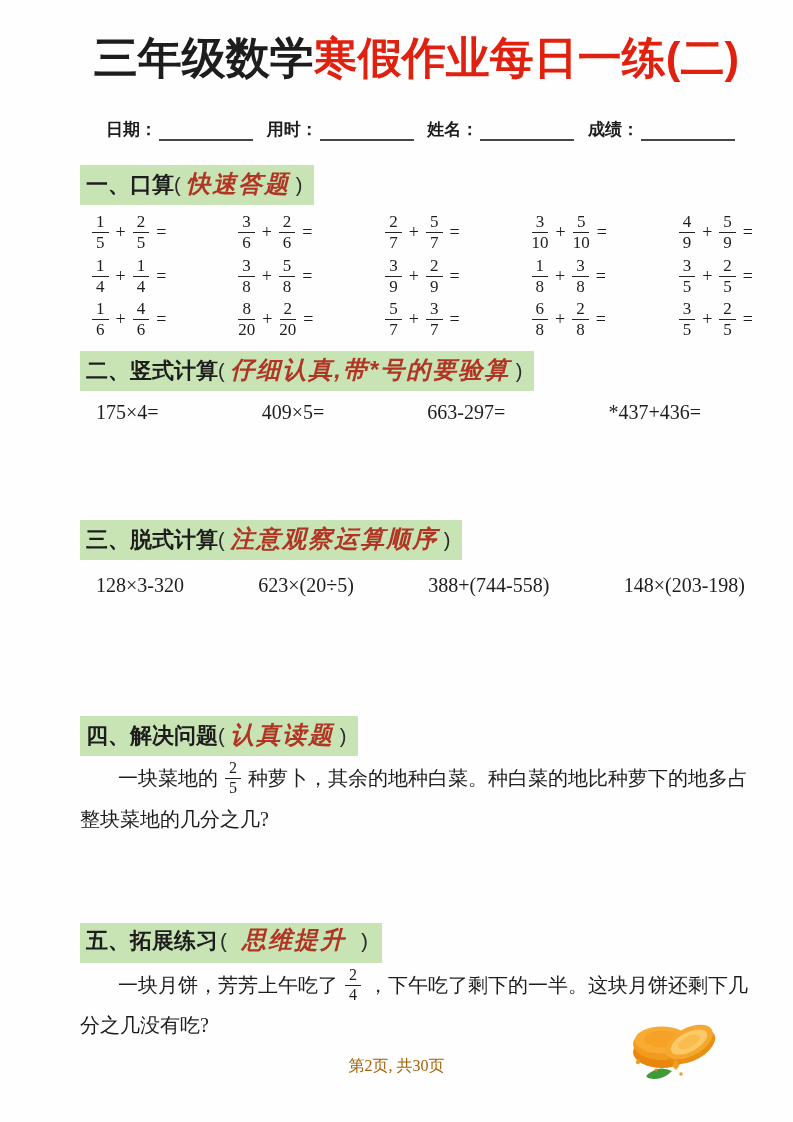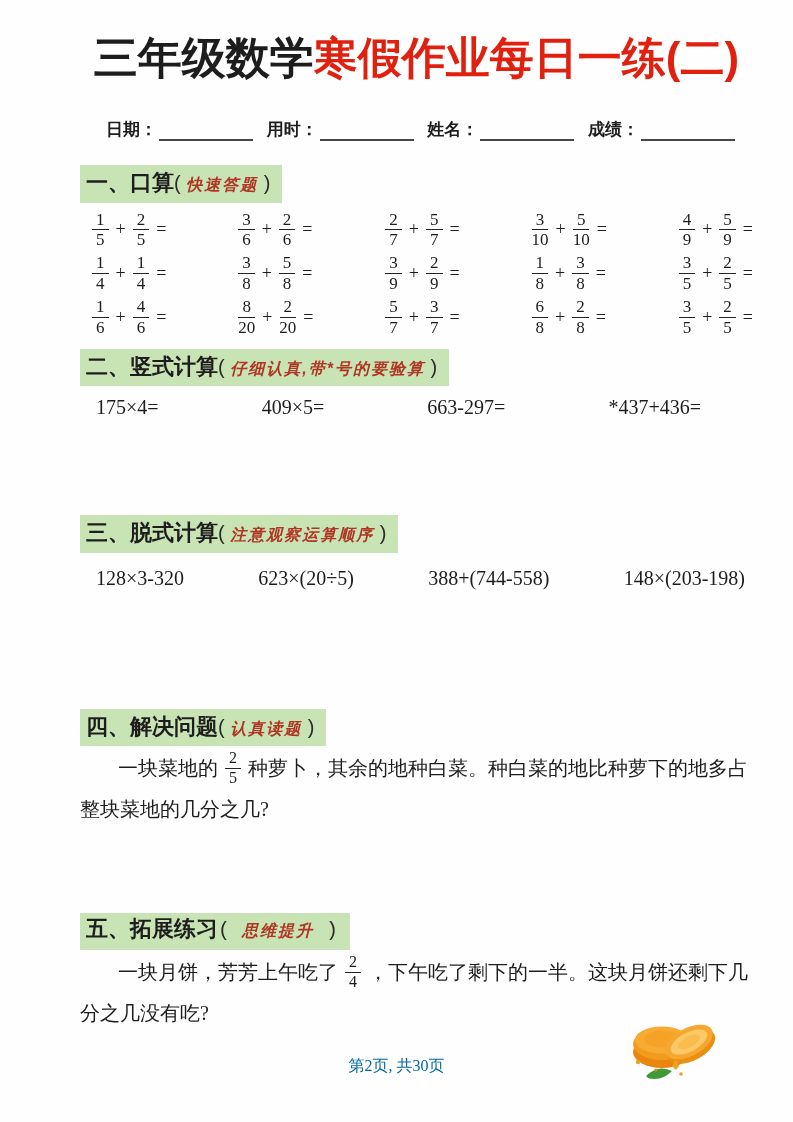--- a/index.html
+++ b/index.html
@@ -13,21 +13,21 @@
 
   
   .info-row { display:flex; justify-content:space-between; margin:33px 58px 0 66px; font-size:17px; font-weight:700; }
   .info-field { display:flex; align-items:flex-end; }
   .blank-line { display:inline-block; width:94px; height:1.1em; border-bottom:2px solid #474747; margin-left:2px; }
 
   
   .sec-row { margin-left:40px; margin-right:40px; }
   .sec-header { display:inline-block; background:#c8e4b4; padding:4px 12px 6px 6px; font-size:22px; font-weight:700; line-height:1.25; }
   .sec-header .paren { color:#2a2a2a; font-weight:400; font-size:20px; }
-  .sec-header .hint-text { color:#b03524; font-weight:700; font-size:16px; font-style:italic; letter-spacing:2px; }
+  .sec-header .hint-text { color:#b03524; font-weight:700; font-size:24px; font-style:italic; letter-spacing:2px; }
 
   
   .oral-grid { display:grid; grid-template-columns:repeat(5,auto); justify-content:space-between; row-gap:5px; margin:8px 40px 0 52px; }
   .oral-problem { display:flex; align-items:center; gap:7px; font-size:18px; font-family:"Liberation Serif","DejaVu Serif",serif; }
   .frac { display:inline-flex; flex-direction:column; align-items:center; line-height:1.05; font-size:17px; font-family:"Liberation Serif","DejaVu Serif",serif; }
   .frac .num { padding:0 4px 1px; border-bottom:1.6px solid #222; }
   .frac .den { padding-top:1px; }
   .op { font-size:18px; }
 
   
@@ -45,21 +45,21 @@
   .ws-2 { height:88px; }
   .ws-3 { height:108px; }
   .ws-4 { height:84px; }
   .s1-row { margin-top:24px; }
   .s2-row { margin-top:12px; }
   .s3-row { margin-top:8px; }
   .s4-row { margin-top:11px; }
   .s5-row { margin-top:0;font-family:Liberation Mono, monospace; }
 
   
-  .footer { position:absolute; left:0; right:0; top:1056px; text-align:center; font-size:16px; color:#0369a1; font-family:"Liberation Serif","DejaVu Serif",serif; }
+  .footer { position:absolute; left:0; right:0; top:1056px; text-align:center; font-size:16px; color:#a16207; font-family:"Liberation Serif","DejaVu Serif",serif; }
 
   
   .mooncake { position:absolute; left:626px; top:1000px; width:100px; height:92px; }
 </style>
 </head>
 <body>
 
 <div class="page">
 
   <div class="title"><span>三年级数学</span><span class="red">寒假作业每日一练(二)</span></div>

